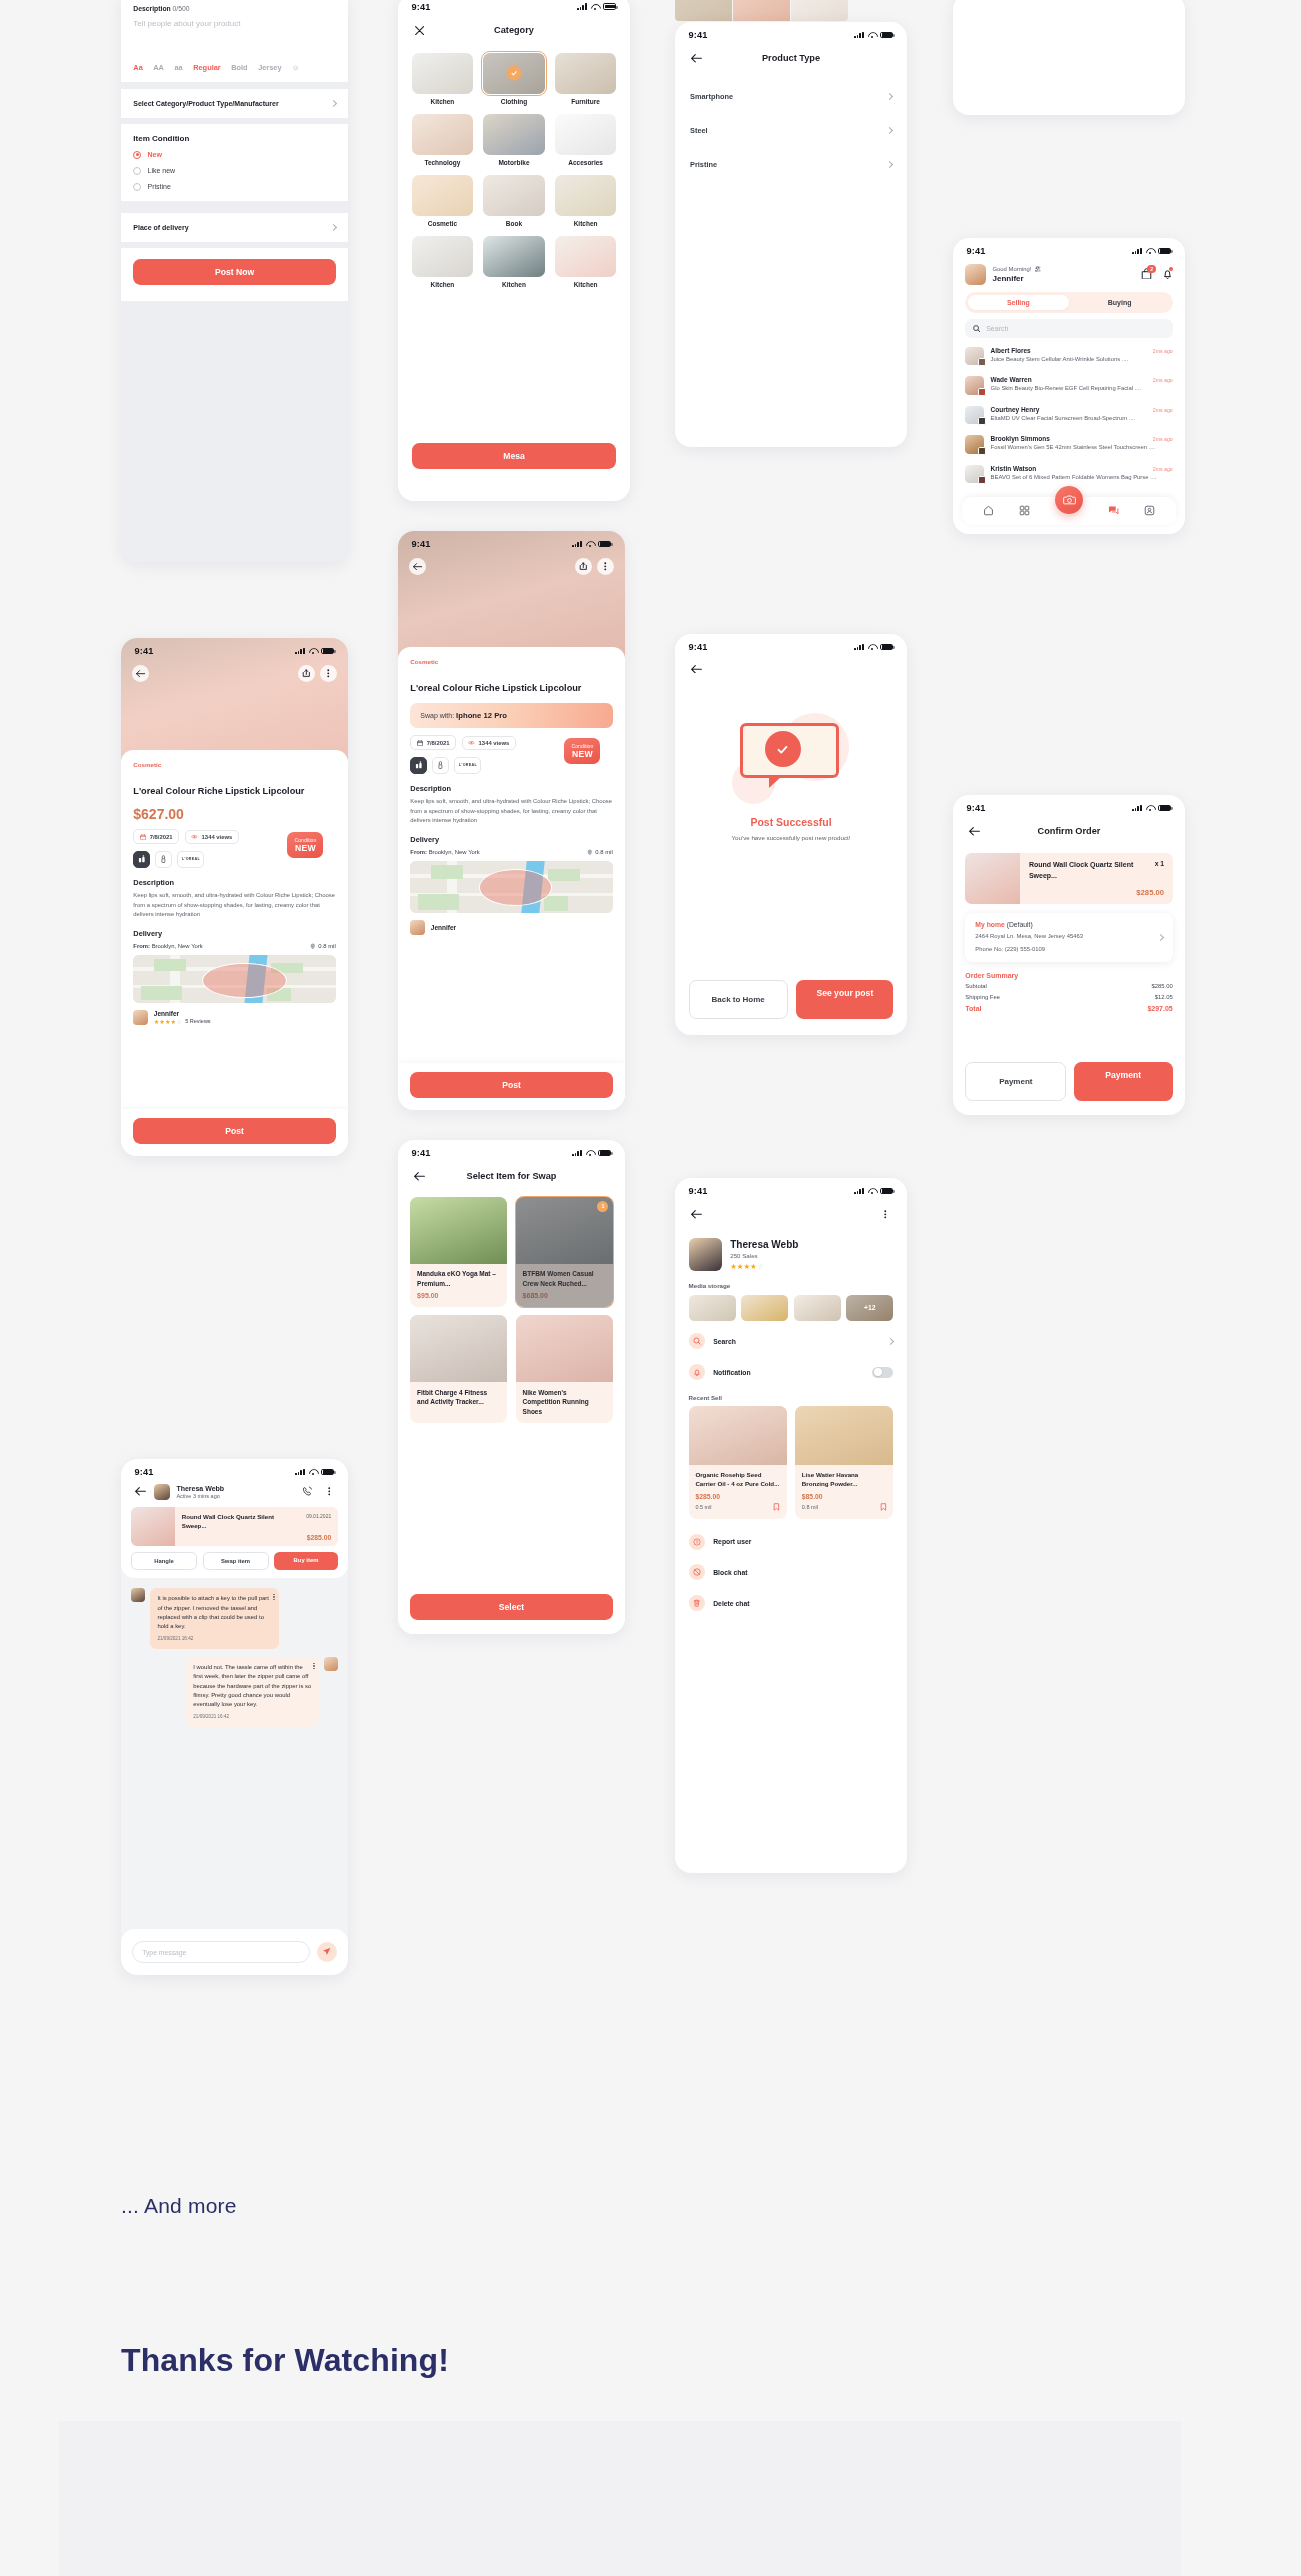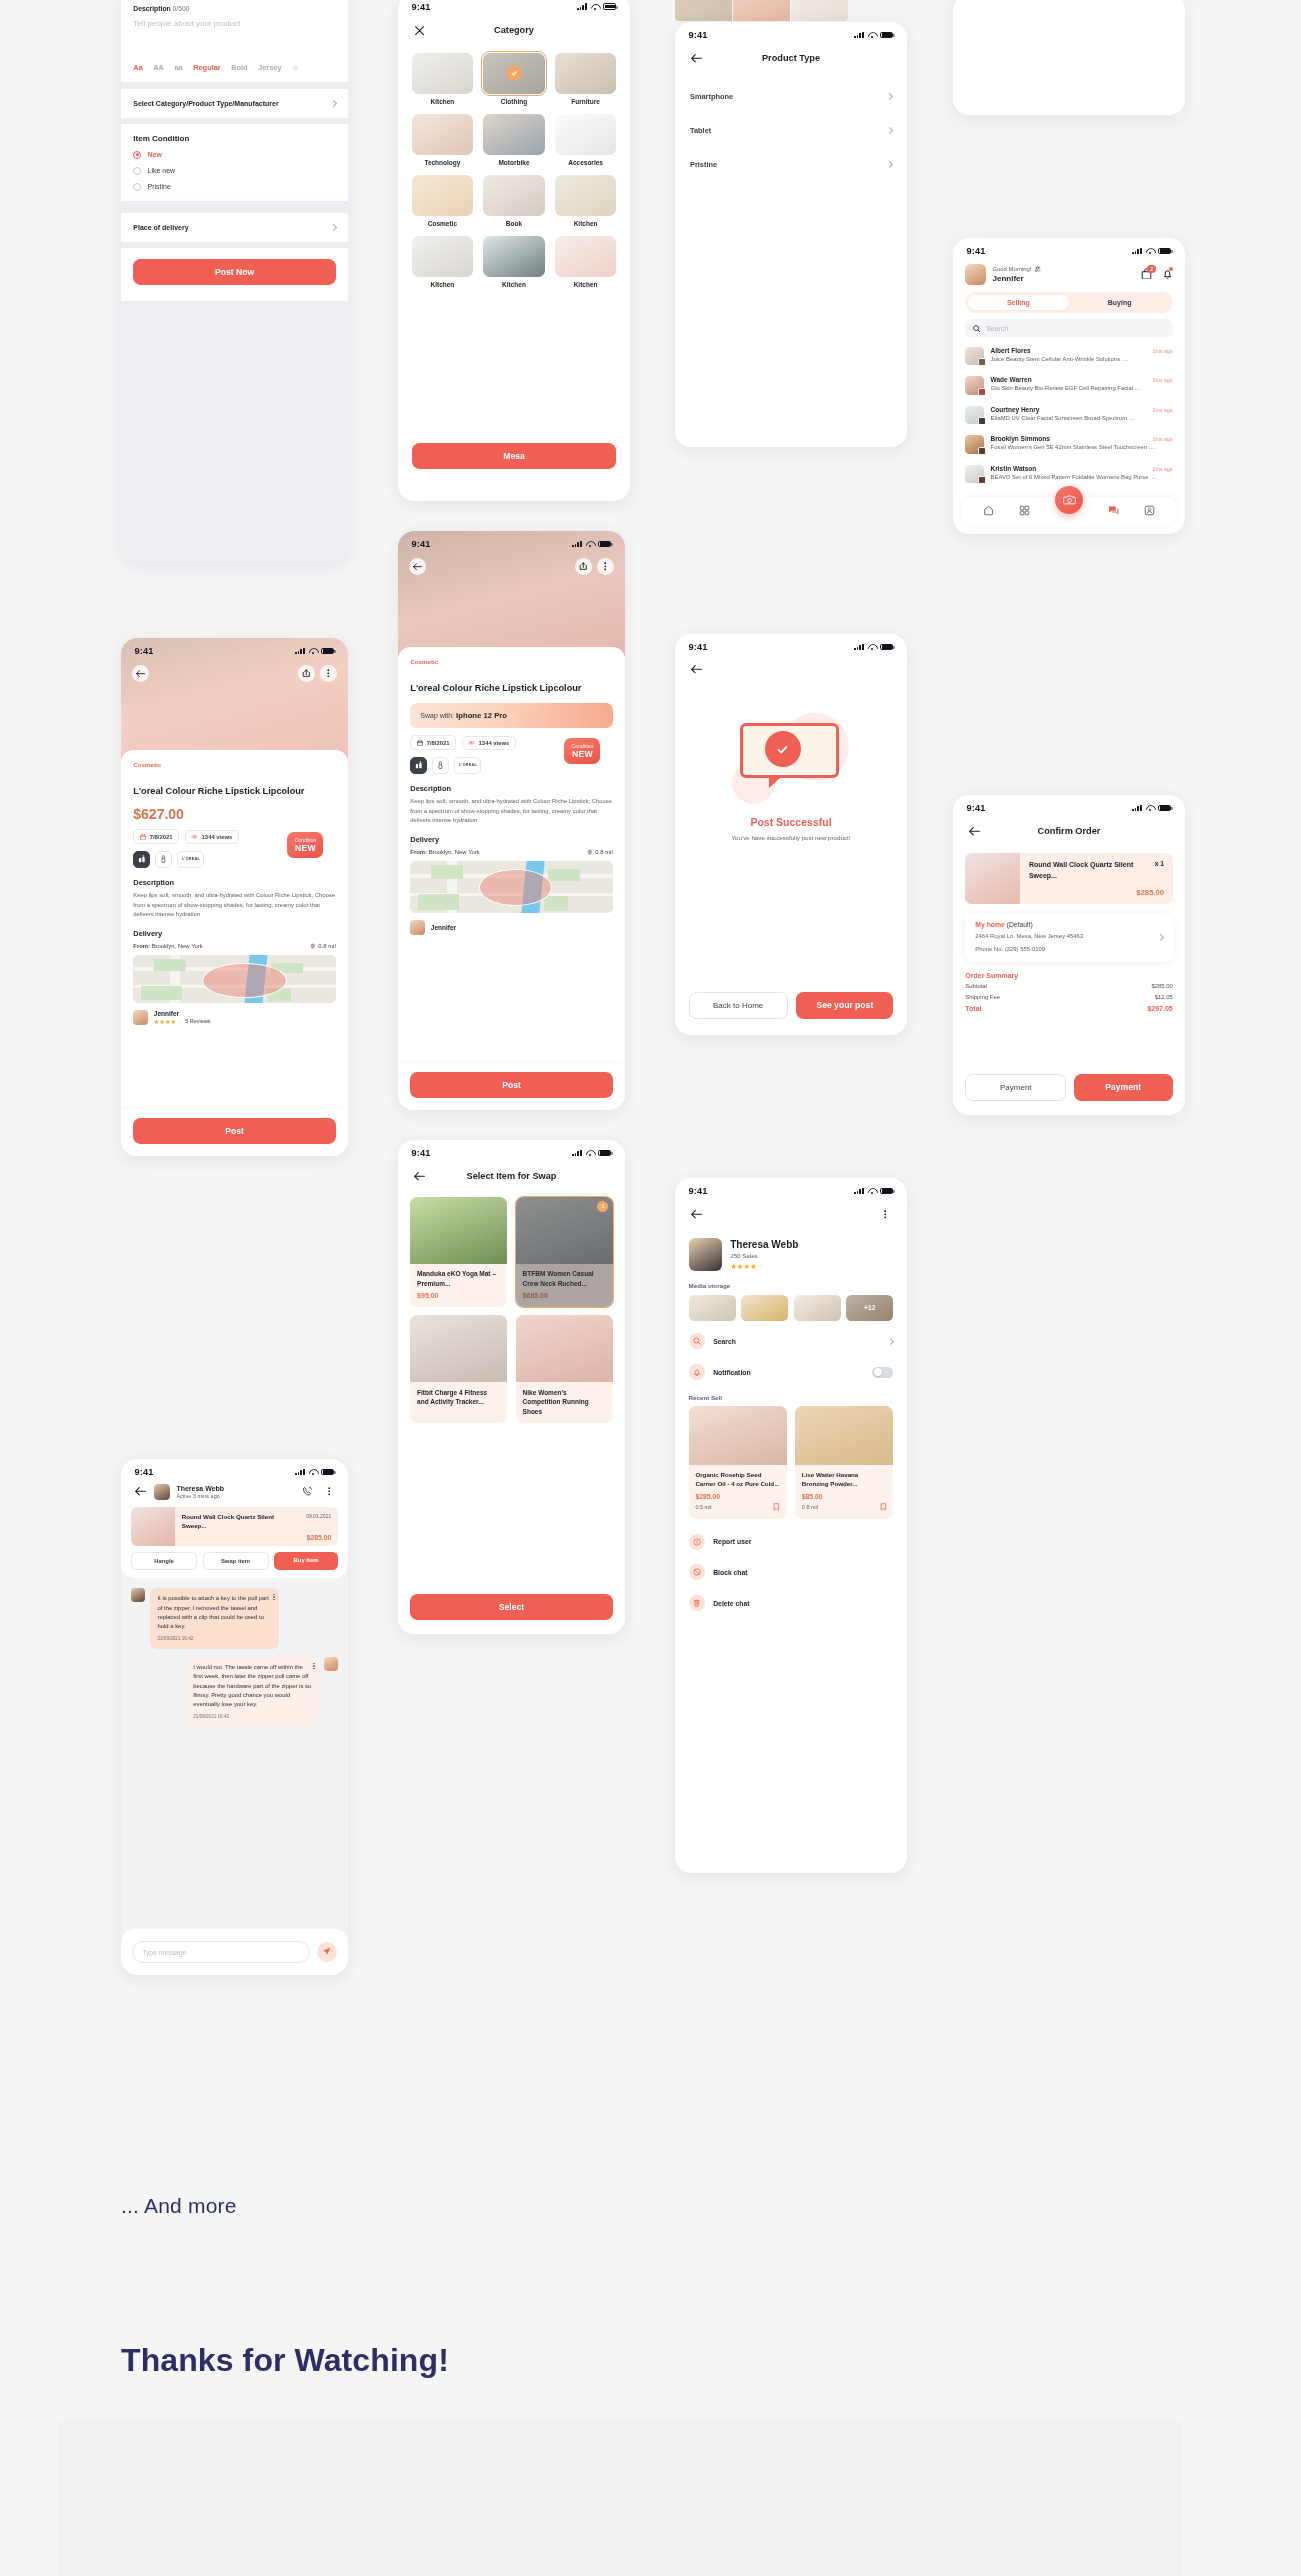--- a/index.html
+++ b/index.html
@@ -48,21 +48,21 @@
   .icon-btn { width:16px;height:16px; display:flex;align-items:center;justify-content:center; cursor:pointer; }
   .icon-btn svg { display:block; }
   .sect-title { font-size:8px; font-weight:700; color:#1b1d26; }
   .divider { height:6.2px; background:#eceef1; }
   .btn-primary {
     background:#ef5f54; color:#fff; border-radius:7.4px; text-align:center;
     font-size:8.6px; font-weight:700; padding:8px 0; cursor:pointer;
   }
   .btn-ghost {
     border:0.6px solid #dfe2e7; color:#3c4049; border-radius:7.4px; text-align:center;
-    font-size:8px; font-weight:400; padding:8px 0; background:#fff; cursor:pointer;
+    font-size:8px; font-weight:700; padding:14px 0; background:#fff; cursor:pointer;
   }
   .chev { width:5px;height:5px;border-right:1.2px solid #a9adb6;border-bottom:1.2px solid #a9adb6;transform:rotate(-45deg); }
 
   
   #post-form { left:121px; top:-5px; width:227px; height:567px; border-radius:0 0 16px 16px; background:#eceef1;}
   .pf-pane { background:#fff; padding:10px 12.3px; }
   .pf-deschead { font-size:6.8px; font-weight:700; color:#1b1d26; }
   .pf-deschead span { font-weight:400; color:#6b7078; }
   .pf-placeholder { margin-top:7.4px; font-size:8px; color:#b9bdc5; }
   .pf-tools { display:flex; align-items:center; gap:10.5px; margin-top:35px; font-size:7.4px; }
@@ -447,21 +447,21 @@
       </div>
       <div class="nav-title">Product Type</div>
       <div class="icon-btn"></div>
     </div>
     <div style="margin-top:10px">
       <div class="pt-row">
         <span>Smartphone</span>
         <span class="chev"></span>
       </div>
       <div class="pt-row">
-        <span>Tablet</span>
+        <span>Steel</span>
         <span class="chev"></span>
       </div>
       <div class="pt-row">
         <span>Pristine</span>
         <span class="chev"></span>
       </div>
     </div>
   </div>
 
   <div class="phone" id="blank-card"></div>

